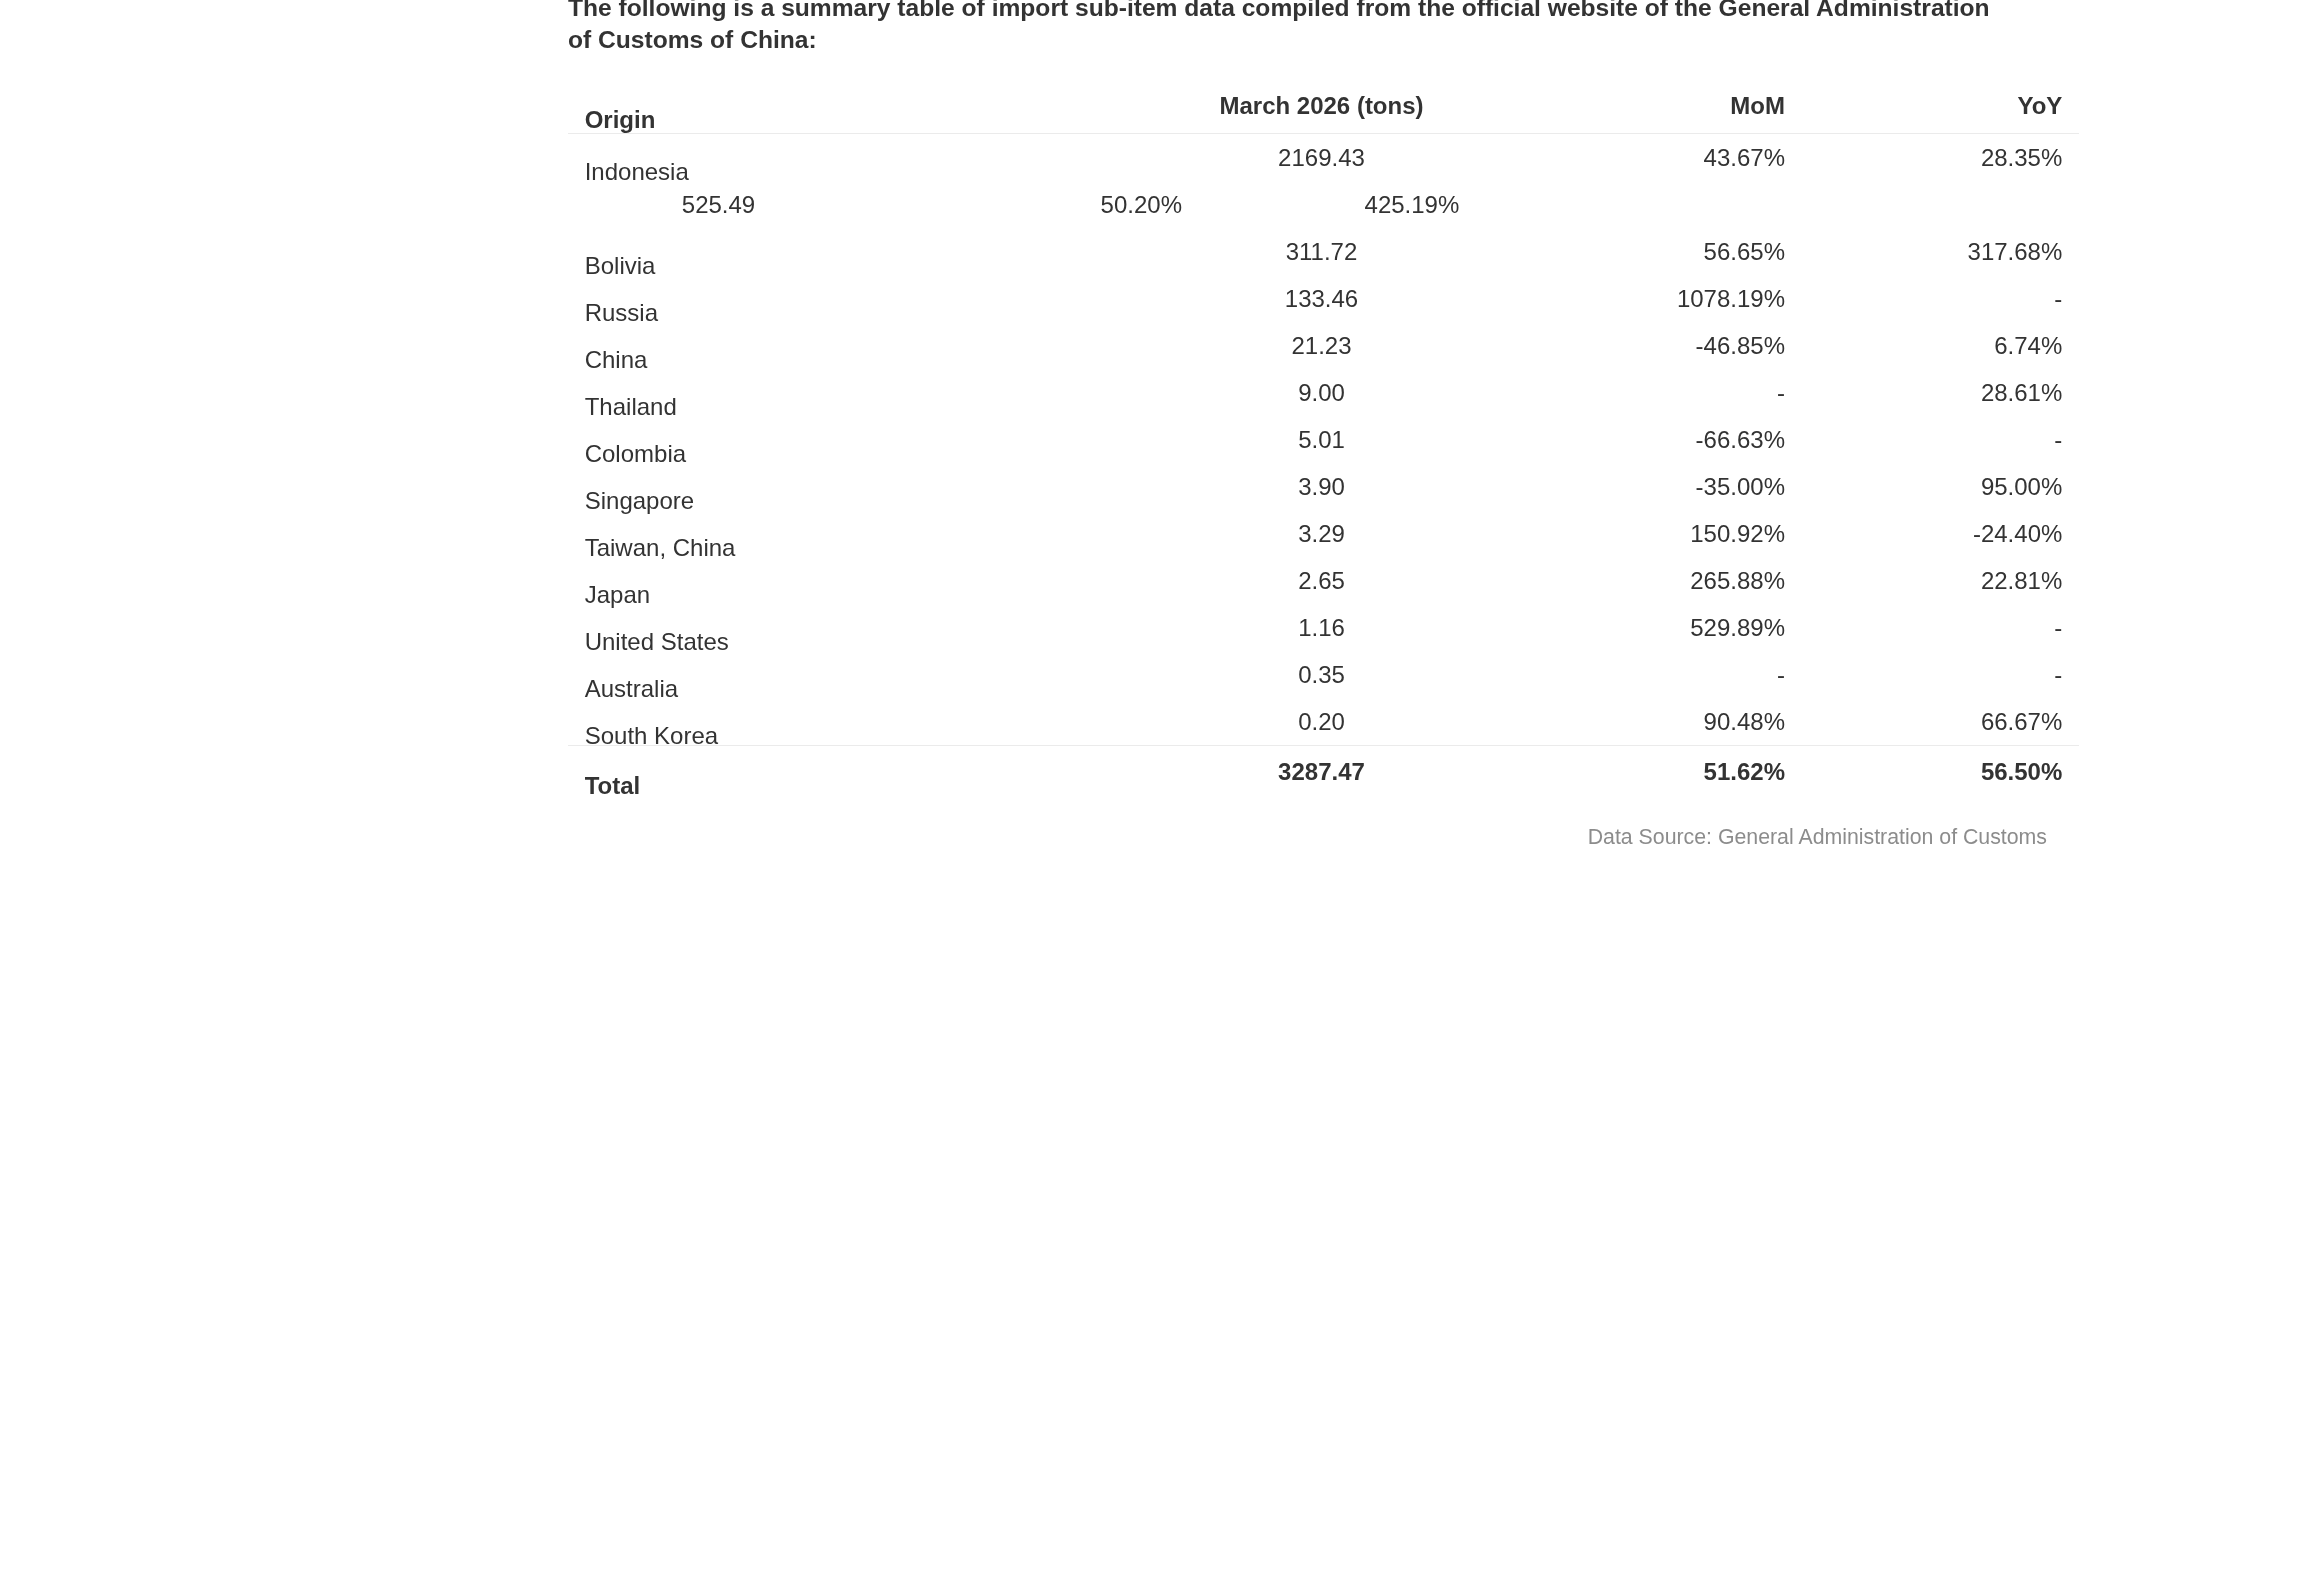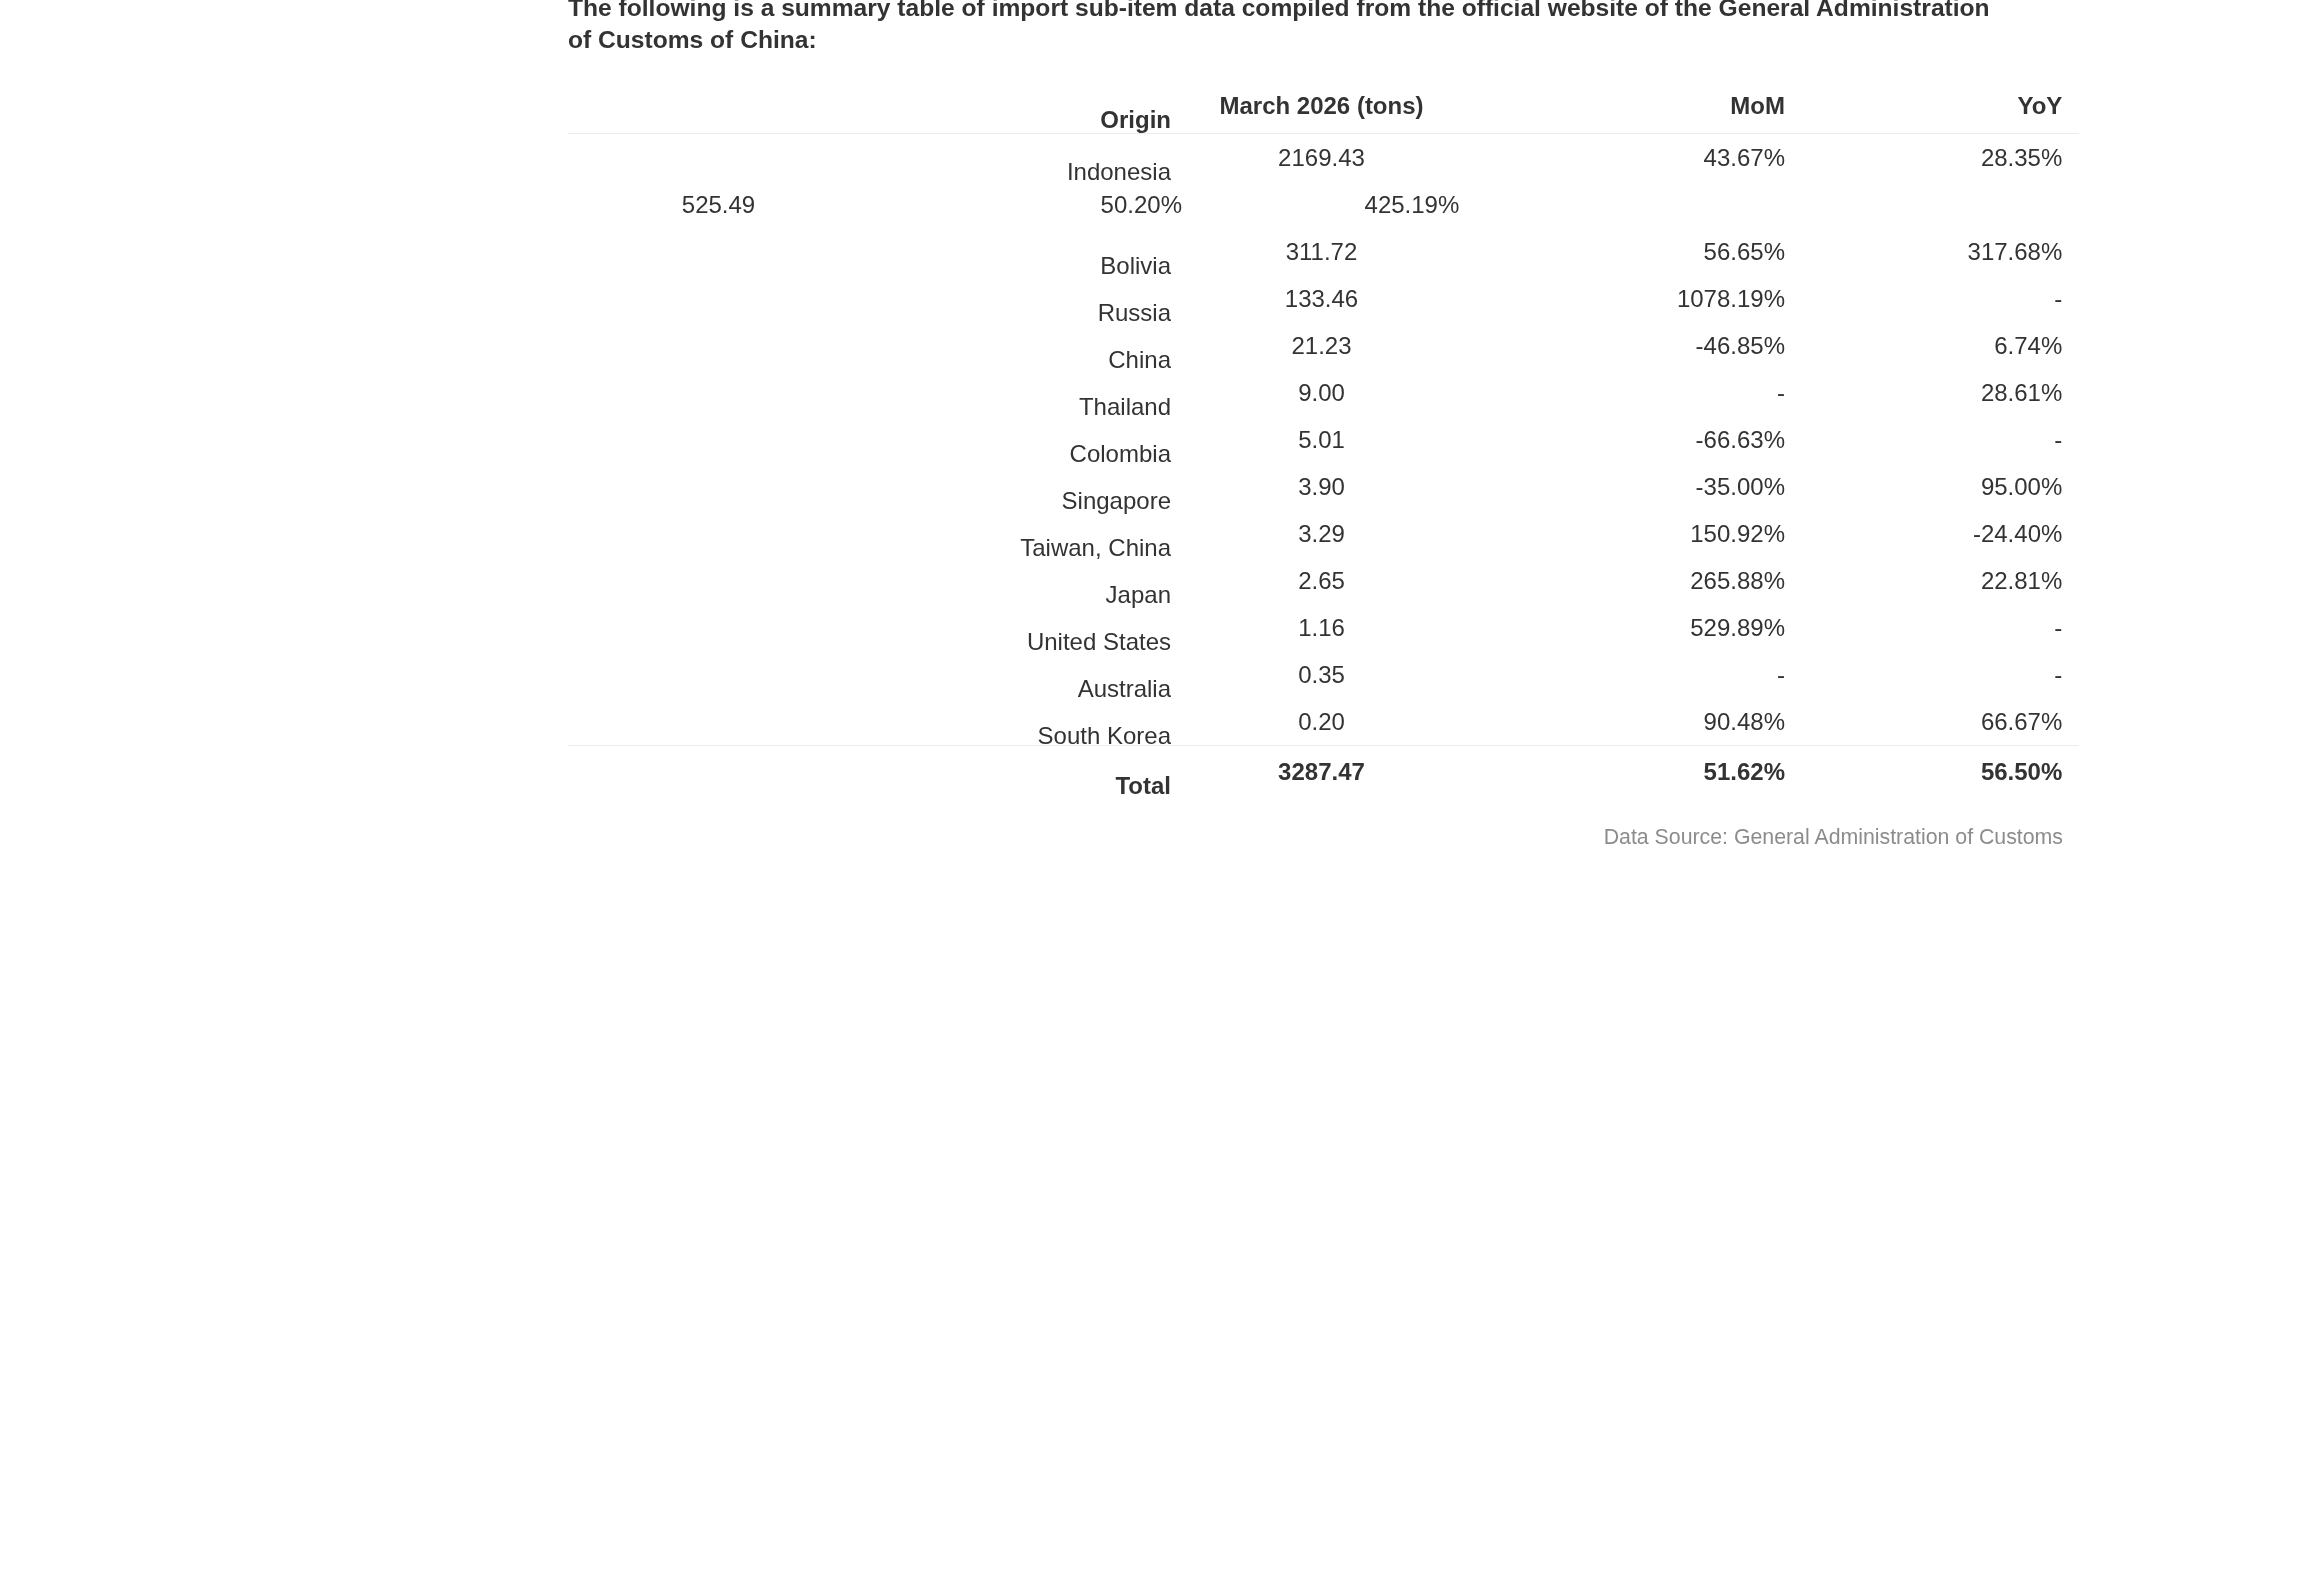--- a/index.html
+++ b/index.html
@@ -48,27 +48,27 @@
   .row.total {
     height: 52px;
     font-weight: 700;
     border-top: 1.4px solid #ebebeb;
   }
   .cell {
     box-sizing: border-box;
     white-space: nowrap;
     overflow: hidden;
   }
-  .c-origin { width: 603px; padding-left: 16.7px; text-align: right; margin-top: 28px; }
+  .c-origin { width: 603px; padding-left: 16.7px; text-align: left; margin-top: 28px; }
   .c-tons   { width: 301px;  text-align: center; }
   .c-mom    { width: 313px;  text-align: right; }
   .c-yoy    { width: 294px;  text-align: right; padding-right: 16.7px; }
   .source {
     position: absolute;
-    left: 552px;
+    left: 536px;
     top: 824px;
     width: 1511px;
     text-align: right;
     font-size: 21.3px;
     line-height: 26px;
     color: #8c8c8c;
   }
 </style>
 </head>
 <body>

